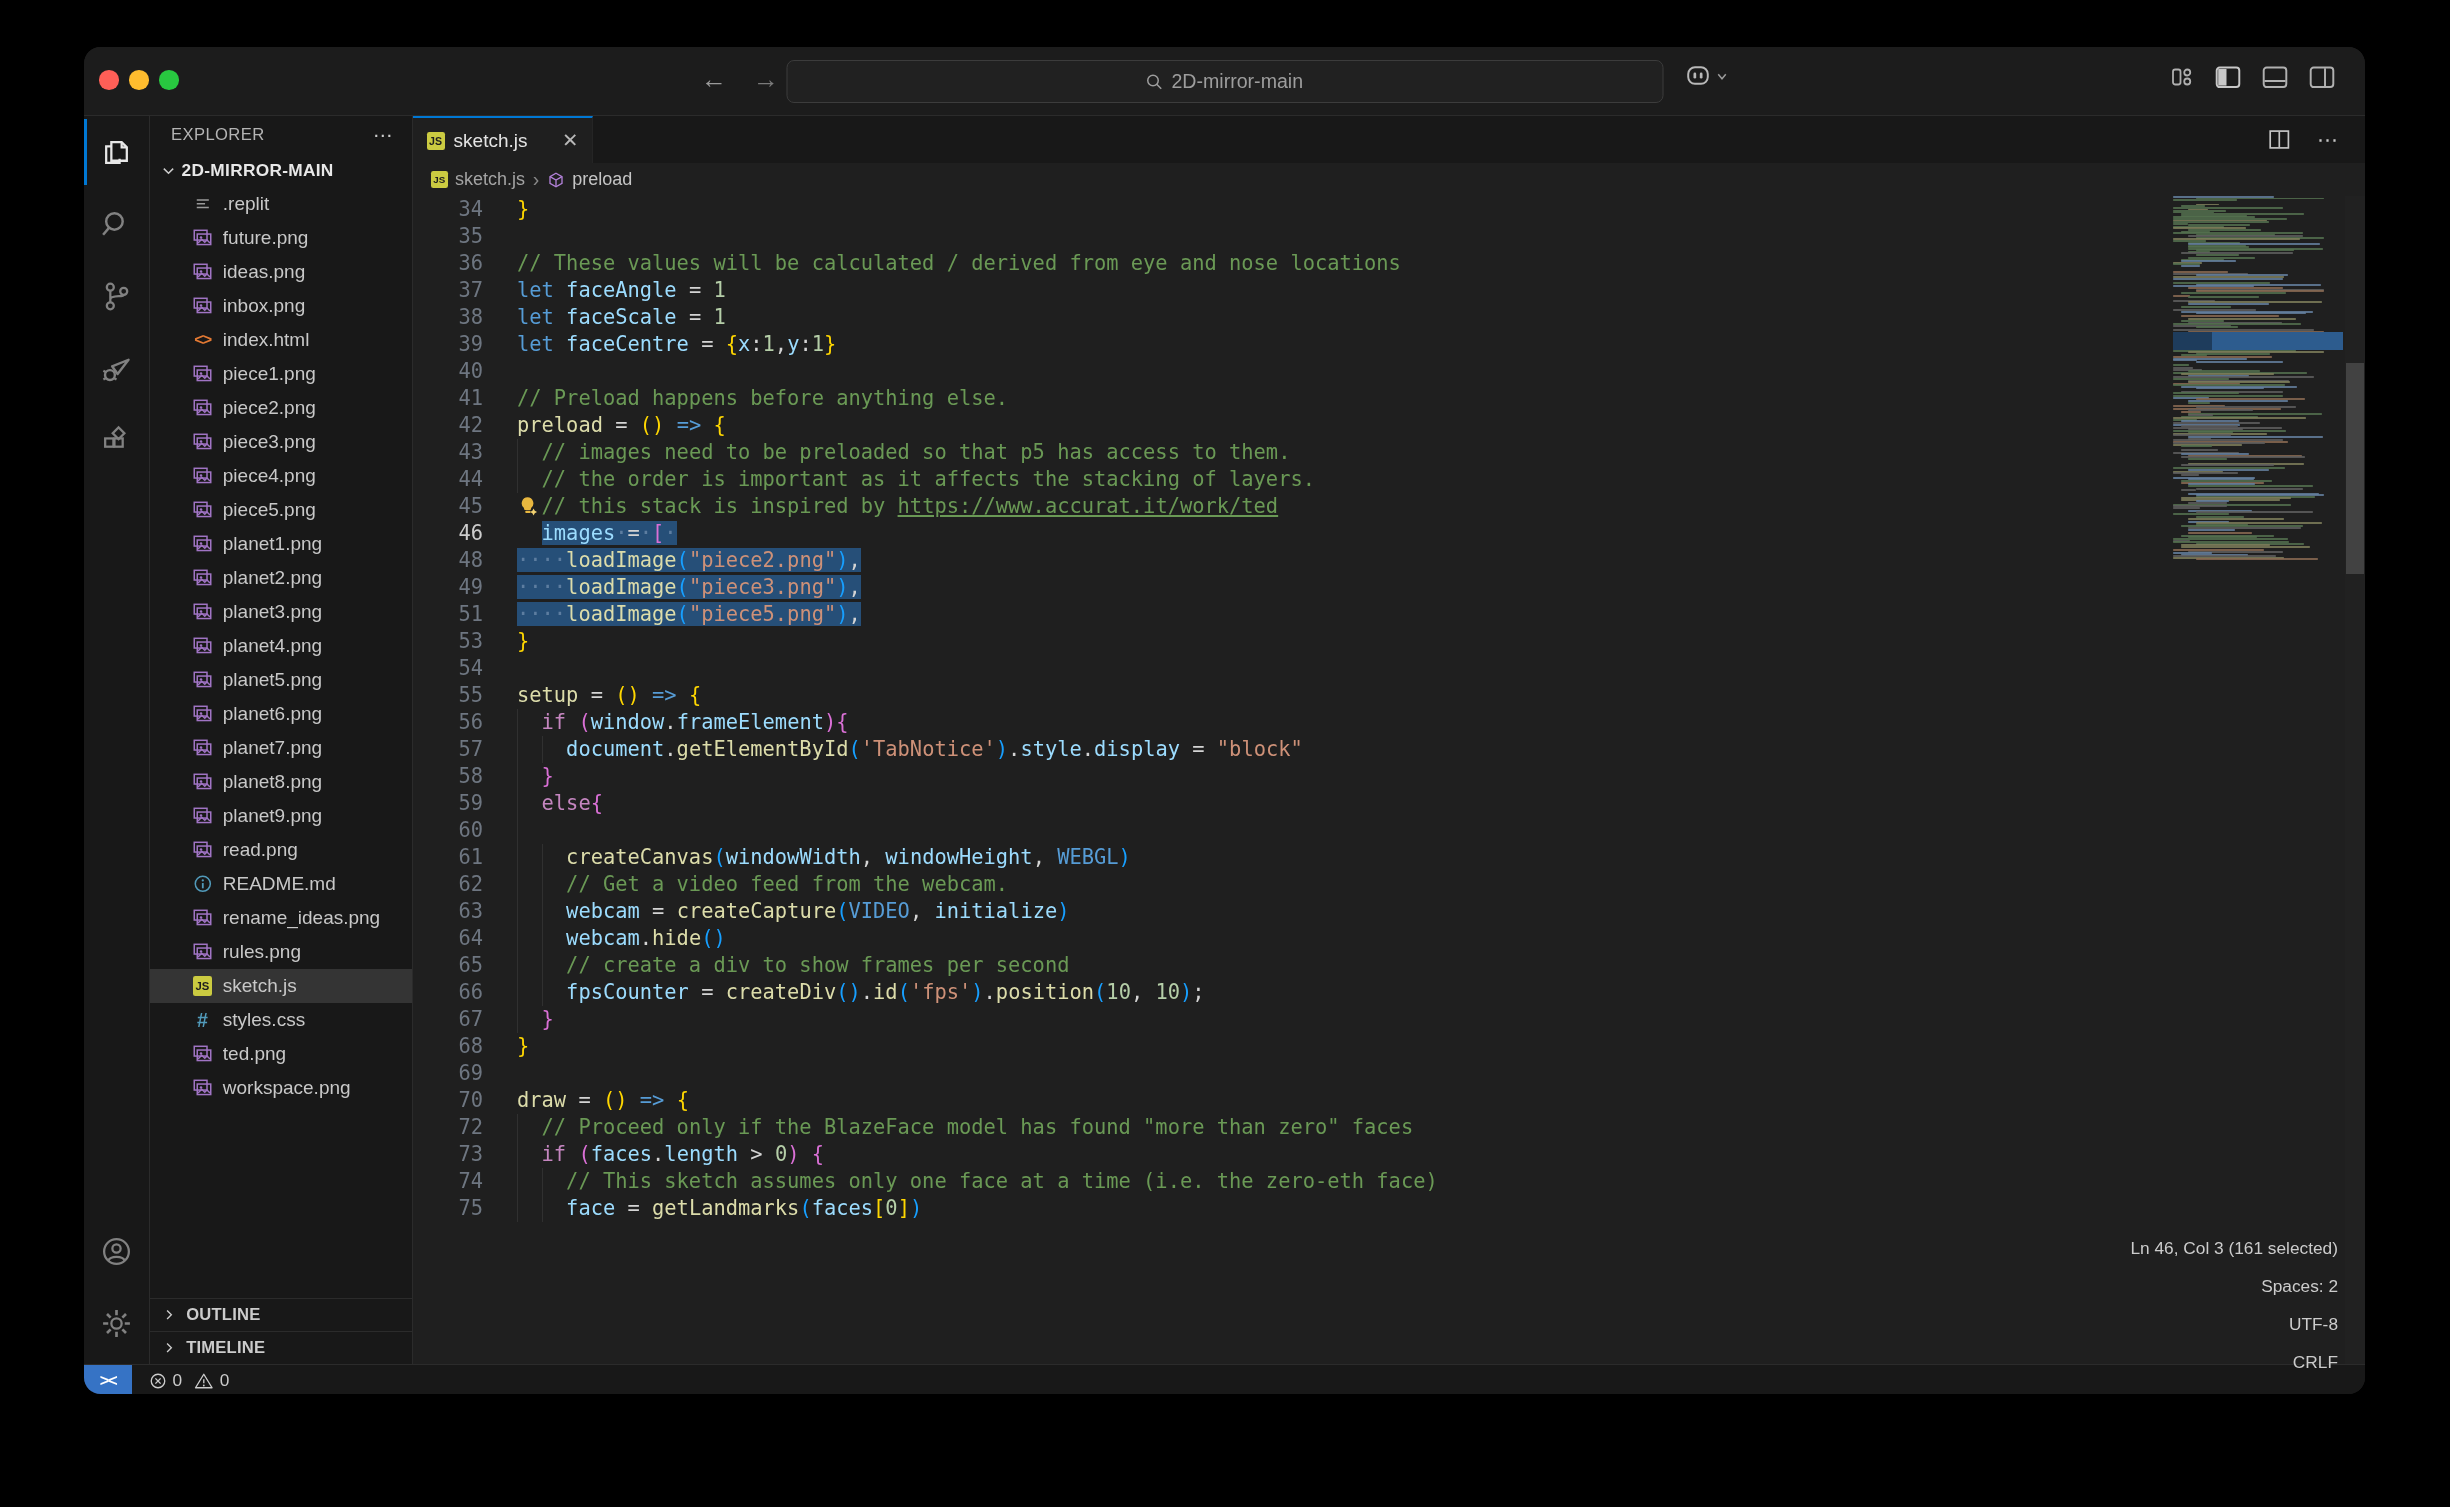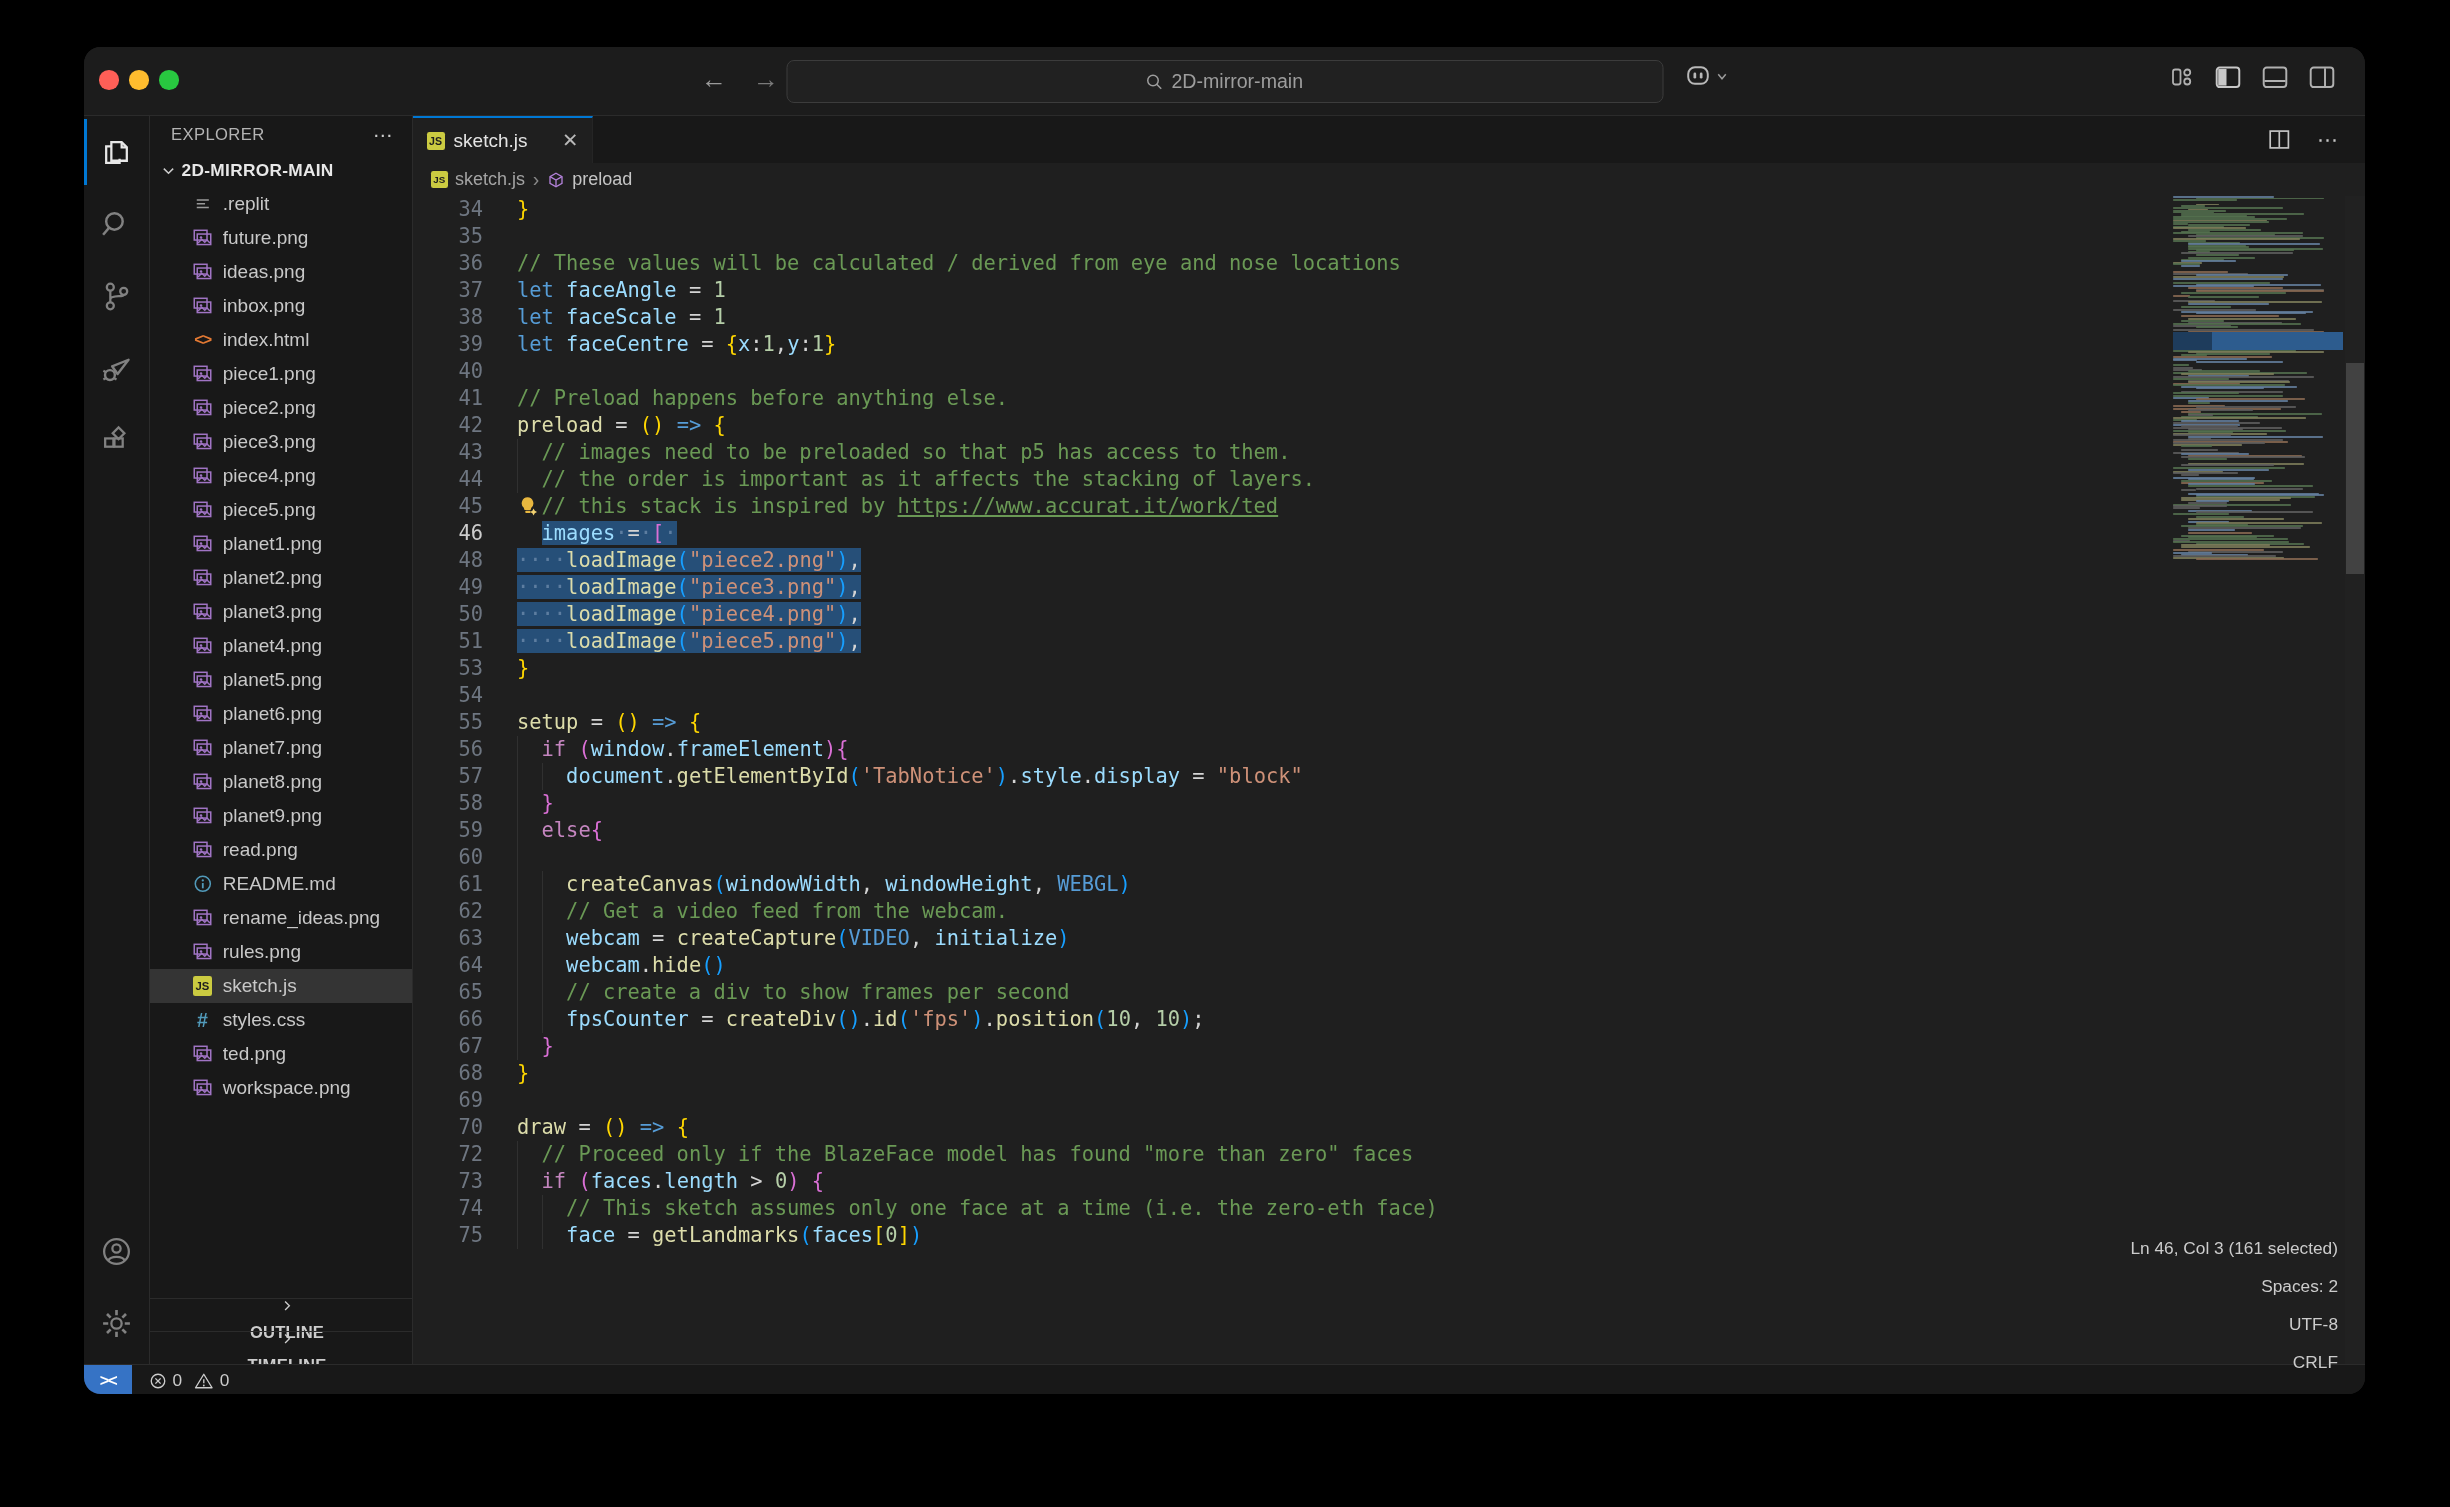--- a/index.html
+++ b/index.html
@@ -33,21 +33,21 @@
     font-weight:bold;font-size:17.3px;color:#e8e8e8;letter-spacing:0.3px;}
   .file-row{height:34px;display:flex;align-items:center;padding-left:42px;gap:9.8px;font-size:19px;}
   .file-row.selected{background:#343434;}
   .ficon{width:21px;height:21px;display:flex;align-items:center;justify-content:center;flex:none;}
   .js-badge{width:19.6px;height:19.6px;background:#cbcb41;color:#1e1e1e;font-weight:bold;font-size:11.3px;
     display:flex;align-items:center;justify-content:center;border-radius:2.3px;}
   .css-badge{color:#519aba;font-weight:bold;font-size:19.6px;}
   .html-badge{color:#e37933;font-weight:bold;font-size:16.6px;letter-spacing:-1.5px;}
   .sb-section{position:absolute;left:0;width:100%;height:33px;border-top:0.8px solid #2b2b2b;
     display:flex;align-items:center;gap:10.6px;padding-left:12px;box-sizing:border-box;
-    font-weight:bold;font-size:16.6px;color:#cccccc;letter-spacing:0.2px;flex-direction:column;}
+    font-weight:bold;font-size:16.6px;color:#cccccc;letter-spacing:0.2px;}
   
   .editor{flex:1;position:relative;background:#1f1f1f;}
   .tabbar{height:47px;background:#181818;display:flex;align-items:stretch;position:relative;}
   .tab{width:180px;background:#1f1f1f;border-top:2.3px solid #0078d4;border-right:0.8px solid #252525;
     display:flex;align-items:center;gap:9px;padding:0 13.6px;box-sizing:border-box;
     color:#e4e4e4;font-size:19px;}
   .tab .close{margin-left:auto;color:#b8b8b8;font-size:19.6px;}
   .tab-actions{position:absolute;right:27px;top:0;height:47px;display:flex;align-items:center;gap:26px;color:#c5c5c5;}
   .breadcrumb{height:33px;display:flex;align-items:center;gap:7.5px;padding-left:18px;
     color:#a3a3a3;font-size:18px;background:#1f1f1f;}
@@ -558,21 +558,20 @@
           <div class="cl"><span class="gut">43</span><span class="src"><i class="g" style="left: 0ch;"></i><span>  </span><span class="tok-c">// images need to be preloaded so that p5 has access to them.</span></span></div>
           <div class="cl"><span class="gut">44</span><span class="src"><i class="g" style="left: 0ch;"></i><span>  </span><span class="tok-c">// the order is important as it affects the stacking of layers.</span></span></div>
           <div class="cl"><span class="gut">45</span><span class="src"><span class="bulb"><svg width="22.6" height="22.6" viewBox="0 0 30 30">
                   <path d="M14 3 a8 8 0 0 1 5 14 l-1 3 h-8 l-1 -3 a8 8 0 0 1 5 -14Z" fill="#e8b73f"></path>
                   <rect x="11" y="21" width="7" height="3" rx="1" fill="#e8b73f"></rect>
                   <path d="M22 18 l1.6 3 3 1.6 -3 1.6 -1.6 3 -1.6 -3 -3 -1.6 3 -1.6Z" fill="#f2d271"></path>
                 </svg></span><span>  </span><span class="tok-c">// this stack is inspired by </span><span class="tok-lk">https://www.accurat.it/work/ted</span></span></div>
           <div class="cl cur-line"><span class="gut">46</span><span class="src"><span>  </span><span class="cursor"></span><span class="tok-v sel">images</span><span class="tok-ws sel">·</span><span class="tok-o sel">=</span><span class="tok-ws sel">·</span><span class="tok-b2 sel">[</span><span class="tok-ws sel">·</span></span></div>
           <div class="cl"><span class="gut">48</span><span class="src"><span class="tok-ws sel">····</span><span class="tok-f sel">loadImage</span><span class="tok-b3 sel">(</span><span class="tok-s sel">"piece2.png"</span><span class="tok-b3 sel">)</span><span class="tok-o sel">,</span></span></div>
           <div class="cl"><span class="gut">49</span><span class="src"><span class="tok-ws sel">····</span><span class="tok-f sel">loadImage</span><span class="tok-b3 sel">(</span><span class="tok-s sel">"piece3.png"</span><span class="tok-b3 sel">)</span><span class="tok-o sel">,</span></span></div>
-          <div class="cl"><span class="gut">50</span><span class="src"><span class="tok-ws sel">····</span><span class="tok-f sel">loadImage</span><span class="tok-b3 sel">(</span><span class="tok-s sel">"piece4.png"</span><span class="tok-b3 sel">)</span><span class="tok-o sel">,</span></span></div>
           <div class="cl"><span class="gut">51</span><span class="src"><span class="tok-ws sel">····</span><span class="tok-f sel">loadImage</span><span class="tok-b3 sel">(</span><span class="tok-s sel">"piece5.png"</span><span class="tok-b3 sel">)</span><span class="tok-o sel">,</span></span></div>
           <div class="cl"><span class="gut">53</span><span class="src"><span class="tok-b1">}</span></span></div>
           <div class="cl"><span class="gut">54</span><span class="src"></span></div>
           <div class="cl"><span class="gut">55</span><span class="src"><span class="tok-f">setup</span><span class="tok-o"> = </span><span class="tok-b1">()</span><span class="tok-o"> </span><span class="tok-k">=&gt;</span><span class="tok-o"> </span><span class="tok-b1">{</span></span></div>
           <div class="cl"><span class="gut">56</span><span class="src"><i class="g" style="left: 0ch;"></i><span>  </span><span class="tok-kc">if </span><span class="tok-b2">(</span><span class="tok-v">window</span><span class="tok-o">.</span><span class="tok-v">frameElement</span><span class="tok-b2">)</span><span class="tok-b2">{</span></span></div>
           <div class="cl"><span class="gut">57</span><span class="src"><i class="g" style="left: 0ch;"></i><i class="g" style="left: 2ch;"></i><span>    </span><span class="tok-v">document</span><span class="tok-o">.</span><span class="tok-f">getElementById</span><span class="tok-b3">(</span><span class="tok-s">'TabNotice'</span><span class="tok-b3">)</span><span class="tok-o">.</span><span class="tok-v">style</span><span class="tok-o">.</span><span class="tok-v">display</span><span class="tok-o"> = </span><span class="tok-s">"block"</span></span></div>
           <div class="cl"><span class="gut">58</span><span class="src"><i class="g" style="left: 0ch;"></i><span>  </span><span class="tok-b2">}</span></span></div>
           <div class="cl"><span class="gut">59</span><span class="src"><i class="g" style="left: 0ch;"></i><span>  </span><span class="tok-kc">else</span><span class="tok-b2">{</span></span></div>
           <div class="cl"><span class="gut">60</span><span class="src"><i class="g" style="left: 0ch;"></i><span>  </span></span></div>
           <div class="cl"><span class="gut">61</span><span class="src"><i class="g" style="left: 0ch;"></i><i class="g" style="left: 2ch;"></i><span>    </span><span class="tok-f">createCanvas</span><span class="tok-b3">(</span><span class="tok-v">windowWidth</span><span class="tok-o">, </span><span class="tok-v">windowHeight</span><span class="tok-o">, </span><span class="tok-k">WEBGL</span><span class="tok-b3">)</span></span></div>

